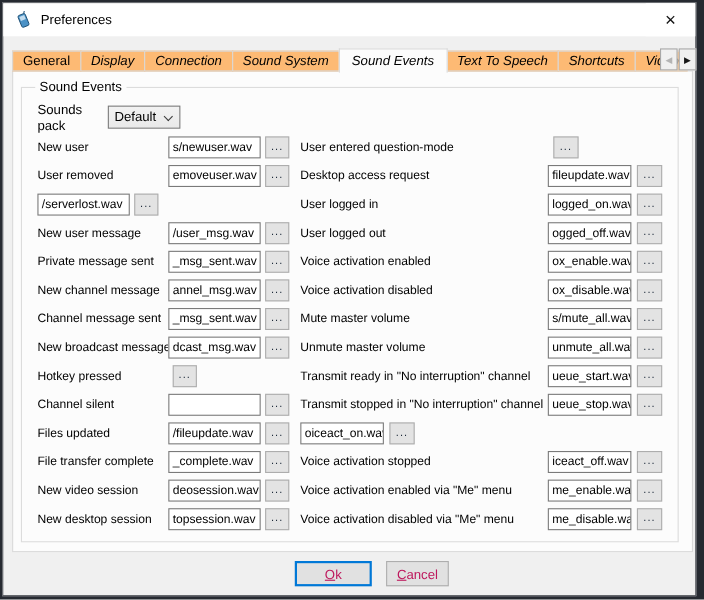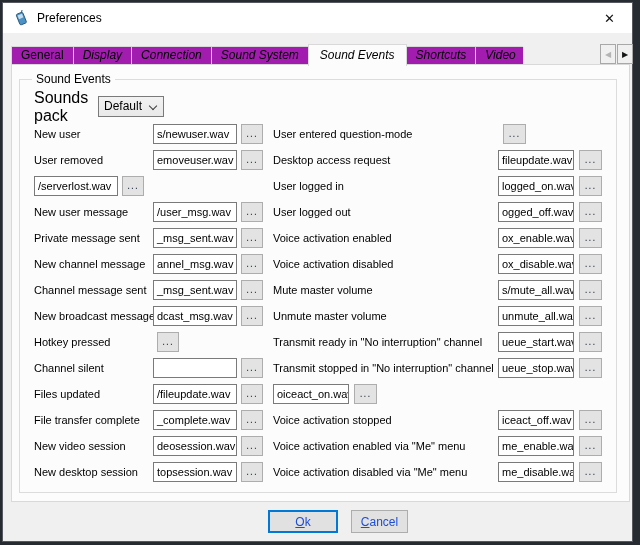--- a/index.html
+++ b/index.html
@@ -14,21 +14,21 @@
               display:flex; align-items:center; }
   .app-icon { width:16px; height:16px; margin-left:10px; flex:none; }
   .title-text { margin-left:8px; font-size:12px; color:#000; }
   .close-btn { position:absolute; right:0; top:0; width:45px; height:30px;
                display:flex; align-items:center; justify-content:center;
                font-size:13px; color:#111; background:#fff; border:none; cursor:default; }
 
   
   .tabbar { position:absolute; left:8px; top:40px; height:22px; display:flex; align-items:flex-end; z-index:3; }
   .tab { height:19px; line-height:17px; padding:0 9px; font-size:12px; color:#000;
-         background:#a21caf; border:1px solid #d9d9d9; white-space:nowrap; }
+         background:#fdba74; border:1px solid #d9d9d9; white-space:nowrap; }
   .tab + .tab { margin-left:-1px;font-style:italic; }
   .tab.active { height:22px; line-height:20px; background:#fcfcfc; border-bottom:none;
                 margin-bottom:-1px; position:relative; z-index:4; padding:0 11px; }
   .tab.tab-clipped { width:48px; padding:0 0 0 9px; overflow:hidden; border-right:none; }
   .tab-scroll { position:absolute; left:597px; top:41px; display:flex; z-index:5; }
   .tab-scroll button { width:16px; height:20px; background:#f0f0f0; border:1px solid #a8a8a8;
                        font-size:8px; display:flex; align-items:center; justify-content:center; padding:0; }
   .tab-scroll button + button { margin-left:1px; }
   .scroll-left  { color:#b4b4b4; }
   .scroll-right { color:#141414; }
@@ -37,21 +37,21 @@
   .page { position:absolute; left:8px; top:61px; width:619px; height:438px;
           background:#fcfcfc; border:1px solid #d9d9d9; z-index:1; }
 
   
   .groupbox { position:absolute; left:7px; top:14px; width:598px; height:414px;
               border:1px solid #dcdcdc; padding:16px 0 0 14px; }
   .group-legend { position:absolute; top:-8px; left:12px; background:#fcfcfc; padding:0 4px;
                   font-size:12px; color:#000; }
 
   .sounds-row { height:21px; display:flex; align-items:center; }
-  .sounds-label { display:inline-block; width:64px; font-size:16px; color:#000; }
+  .sounds-label { display:inline-block; width:64px; font-size:12px; color:#000; }
   .combo { position:relative; width:66px; height:21px; margin-left:0;
            background:linear-gradient(#f2f2f2,#e9e9e9); border:1px solid #7a7a7a;
            font-size:12px; line-height:19px; padding-left:5px; color:#000; }
   .combo-chevron { position:absolute; right:7px; top:6px; width:6px; height:6px;
                    border-right:1px solid #3c3c3c; border-bottom:1px solid #3c3c3c;
                    transform:rotate(45deg); }
 
   
   .rows-wrap { display:flex; margin-top:4px; }
   .event-col { display:flex; flex-direction:column; }
@@ -64,21 +64,21 @@
              white-space:nowrap; overflow:hidden; text-align:left; }
   .col-left  .textbox { width:84px; }
   .col-right .textbox { width:76px; }
   .browse { flex:none; height:20px; background:#e3e3e3; border:1px solid #adadad;
             font-size:10px; letter-spacing:1px; color:#1d2a3a; line-height:16px; padding:0; }
   .col-left  .browse { width:22px; margin-left:4px; }
   .col-right .browse { width:23px; margin-left:5px; }
   .col-right { margin-left:10px; }
 
   
-  .btn { position:absolute; background:#e1e1e1; font-size:12px; color:#1d4ed8;
+  .btn { position:absolute; background:#e1e1e1; font-size:12px; color:#be185d;
          text-align:center; display:inline-block; }
   .btn::first-letter { text-decoration:underline; }
   .ok-btn { left:265px; top:507px; width:70px; height:23px; border:2px solid #0078d7; line-height:18px; }
   .cancel-btn { left:348px; top:507px; width:57px; height:23px; border:1px solid #adadad; line-height:20px; }
 </style>
 </head>
 <body>
 
 <div class="dialog">
 
@@ -93,20 +93,21 @@
     <span class="title-text">Preferences</span>
     <button class="close-btn">✕</button>
   </div>
 
   <div class="tabbar">
       <div class="tab">General</div>
       <div class="tab">Display</div>
       <div class="tab">Connection</div>
       <div class="tab">Sound System</div>
       <div class="tab active">Sound Events</div>
+      <div class="tab">Text To Speech</div>
       <div class="tab">Shortcuts</div>
       <div class="tab tab-clipped">Video</div>
     </div>
 
   <div class="tab-scroll">
     <button class="scroll-left">
         <span>◀</span>
       </button>
     <button class="scroll-right">
         <span>▶</span>

